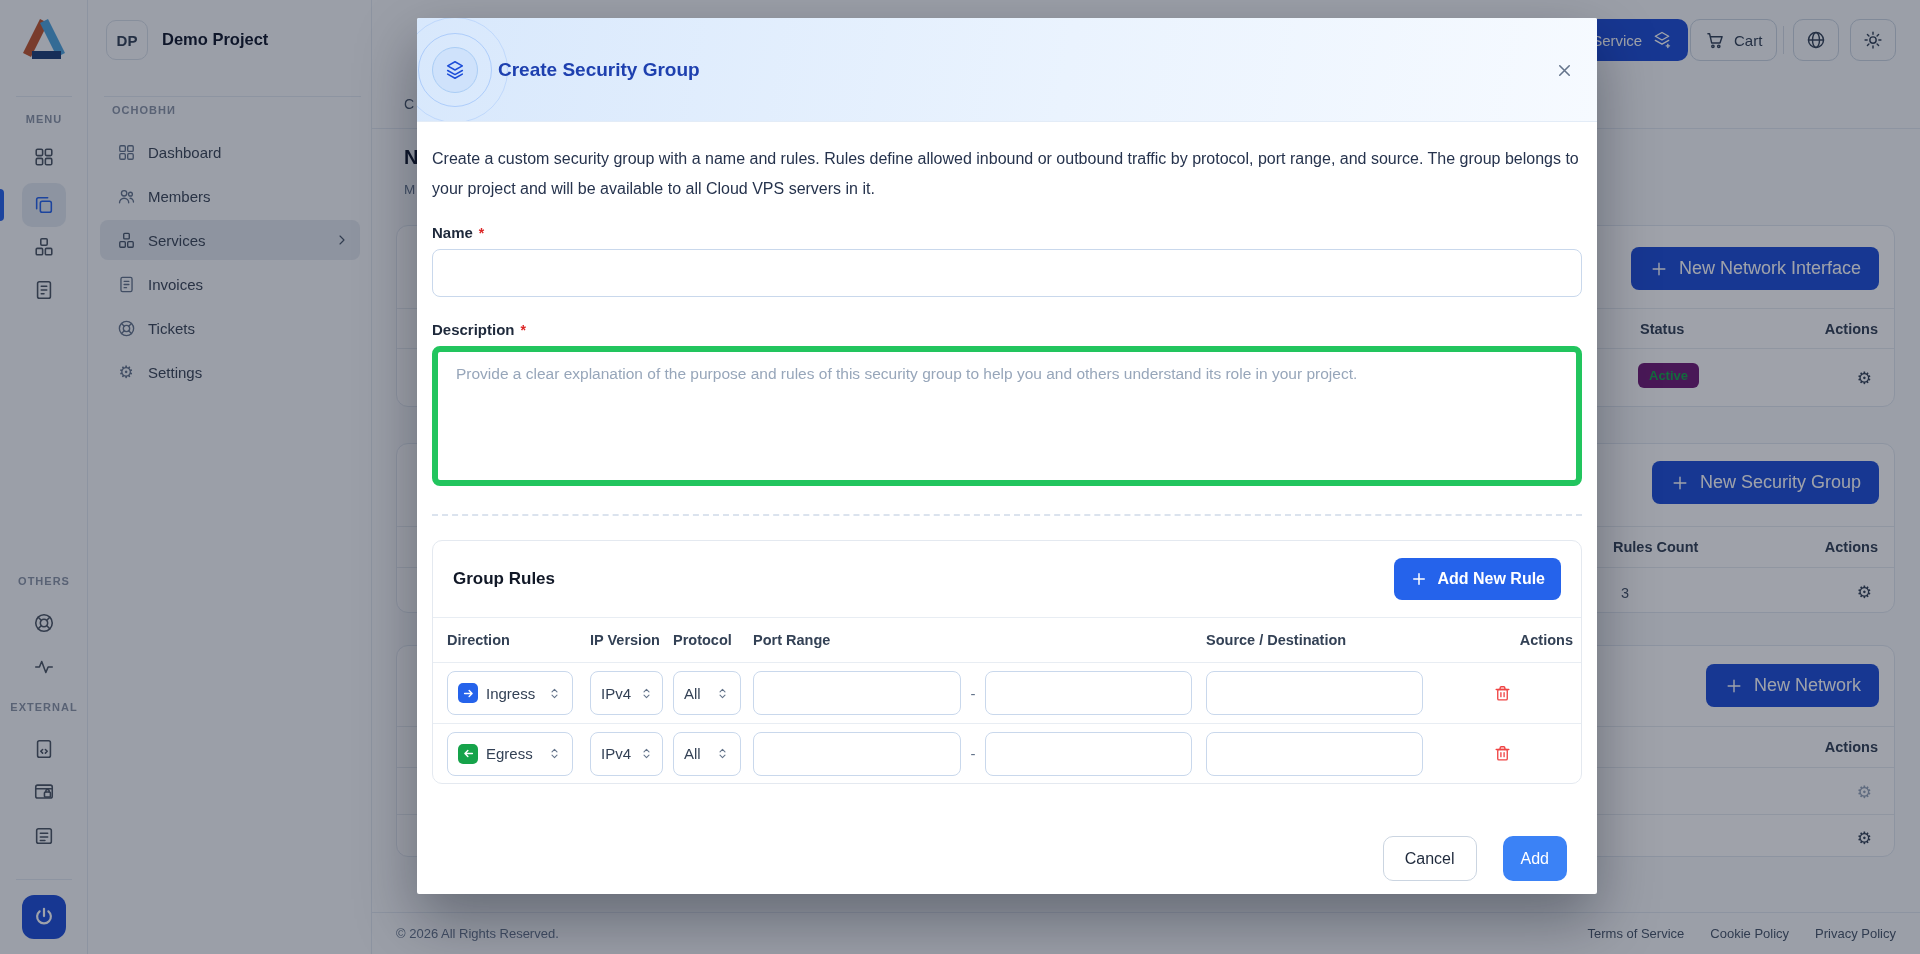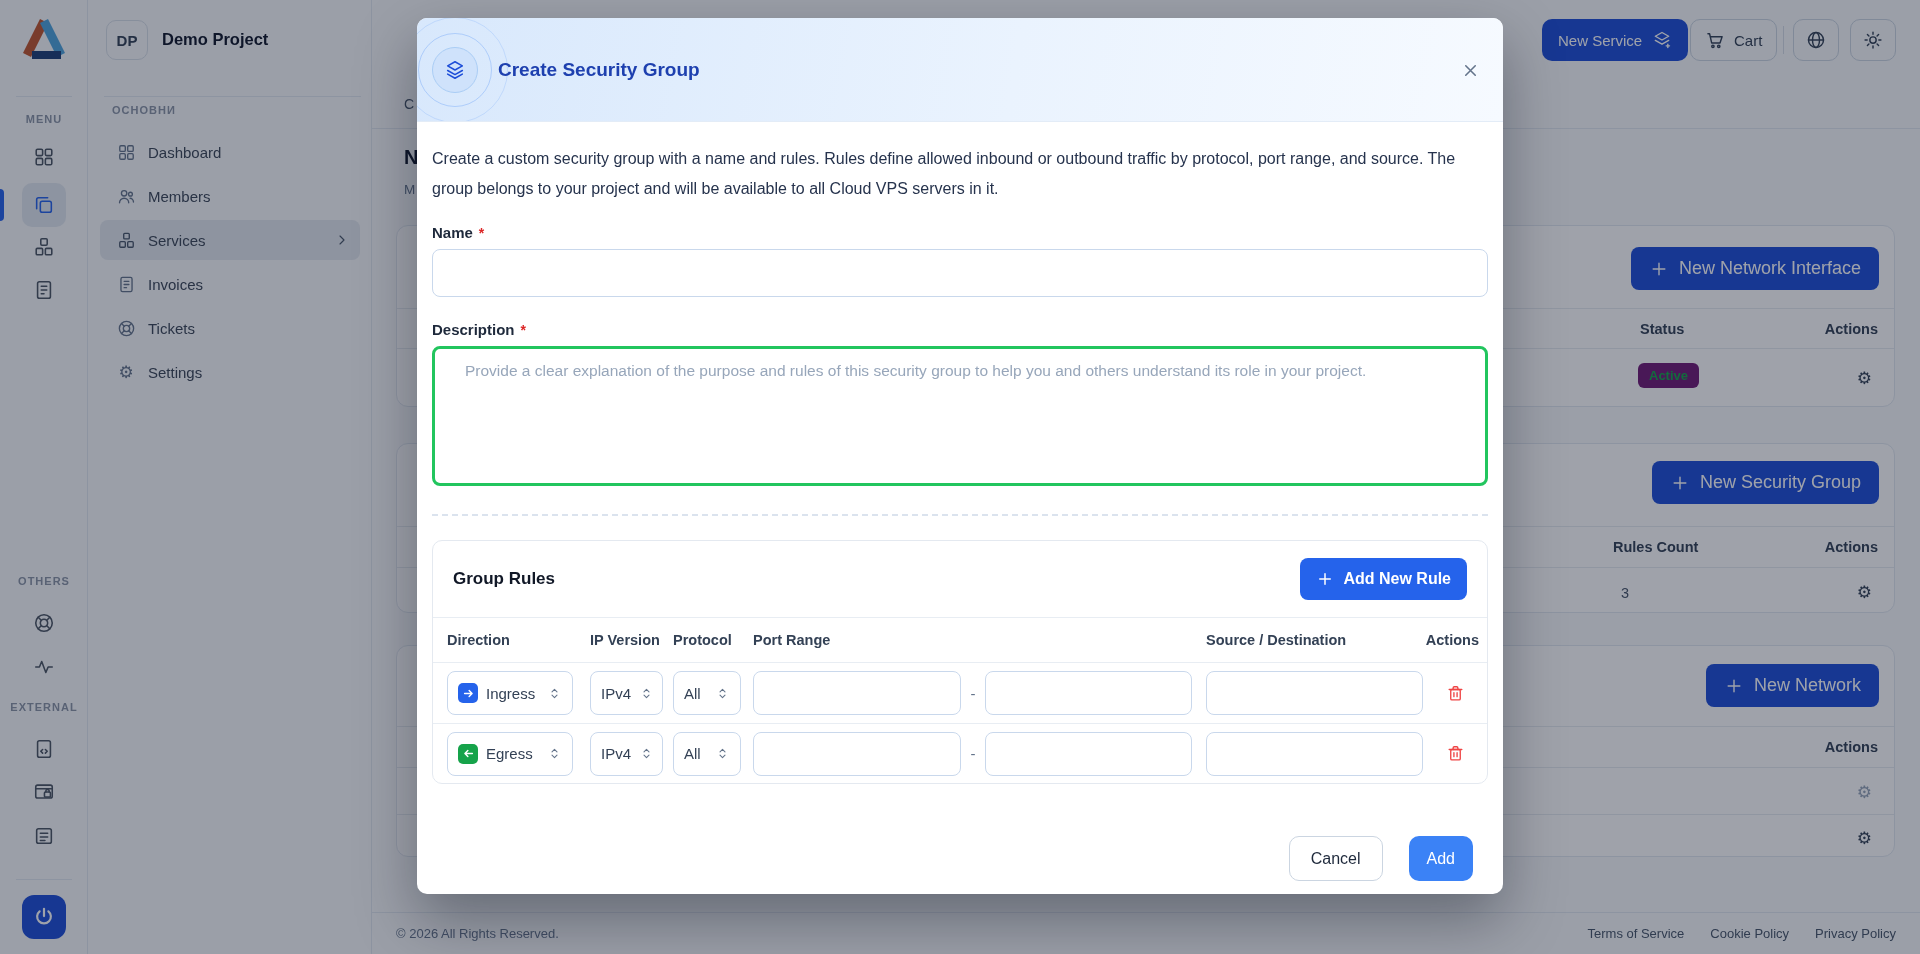--- a/index.html
+++ b/index.html
@@ -52,35 +52,35 @@
   .gear.muted { color:#94a3b8; }
   .row-div { position:absolute; left:0; right:0; border-top:1px solid #e7ebf0; }
 
   .footerbar { position:absolute; left:0; right:0; top:912px; height:42px; border-top:1px solid #e2e8f0; background:#f8fafc; display:flex; align-items:center; justify-content:space-between; padding:0 24px; }
   .copyright { font-size:13px; color:#64748b; }
   .flinks { display:flex; gap:26px; }
   .flinks a { font-size:13px; color:#475569; text-decoration:none; cursor:pointer; }
 
   
   .overlay { position:absolute; inset:0; background:rgba(15,23,42,0.40); z-index:50; }
-  .modal { position:absolute; left:417px; top:18px; width:1086px; height:876px; background:#fff; border-radius:10px; box-shadow:0 25px 60px rgba(2,8,23,.35); z-index:60; display:flex; flex-direction:column; overflow:hidden; }
+  .modal { position:absolute; left:417px; top:18px; width:1180px; height:876px; background:#fff; border-radius:2px; box-shadow:0 25px 60px rgba(2,8,23,.35); z-index:60; display:flex; flex-direction:column; overflow:hidden; }
   .m-head { position:relative; height:104px; flex:none; background:linear-gradient(100deg,#d8e8fc 0%,#eaf3fe 55%,#f6faff 100%); border-bottom:1px solid #e3ecf7; overflow:hidden; }
   .ring { position:absolute; border-radius:50%; }
   .ring1 { left:1px; top:15px; width:74px; height:74px; border:1px solid rgba(59,130,246,.28); }
   .ring2 { left:-15px; top:-1px; width:106px; height:106px; border:1px solid rgba(59,130,246,.16); }
   .m-badge { position:absolute; left:15px; top:29px; width:46px; height:46px; border-radius:50%; background:#cfe2fb; border:1px solid #aacdf5; display:flex; align-items:center; justify-content:center; color:#1d4ed8; }
   .m-title { position:absolute; left:81px; top:41px; font-size:19px; font-weight:700; color:#1e40af; }
   .m-close { position:absolute; right:18px; top:37px; width:30px; height:30px; display:flex; align-items:center; justify-content:center; color:#64748b; cursor:pointer; background:none; border:none; }
   .m-body { padding:0 15px; flex:1; }
   .m-intro { margin-top:22px; font-size:16px; line-height:30px; color:#26334d; }
   .field-label { margin-top:20px; font-size:15px; font-weight:600; color:#1e293b; }
   .field-label .req { color:#dc2626; margin-left:6px; font-size:14px; }
   .field-label.desc { margin-top:24px; }
   .text-input { margin-top:8px; width:100%; height:48px; border:1px solid #c9d8ec; border-radius:8px; background:#fff; padding:0 14px; font-size:15.5px; color:#334155; outline:none; }
-  textarea.area { margin-top:8px; width:100%; height:140px; border:3px solid #22c55e; border-radius:8px; padding:13px 30px; font-size:15.5px; color:#334155; resize:none; outline:none; }
+  textarea.area { margin-top:8px; width:100%; height:140px; border:6px solid #22c55e; border-radius:8px; padding:13px 18px; font-size:15.5px; color:#334155; resize:none; outline:none; }
   textarea.area::placeholder, .text-input::placeholder { color:#97a6ba; }
   .dashed { margin-top:24px; border-top:2px dashed #dbe3ee; }
   .rules-card { margin-top:24px; border:1px solid #e4e9f0; border-radius:10px; overflow:hidden; }
   .rules-head { display:flex; align-items:center; justify-content:space-between; padding:17px 20px; }
   .rules-title { font-size:17px; font-weight:700; color:#111827; }
   .add-rule-btn { height:42px; padding:0 16px; background:#2563eb; border:none; border-radius:8px; color:#fff; display:flex; align-items:center; gap:9px; font-size:16px; font-weight:600; cursor:pointer; }
   .rules-thead { display:flex; align-items:center; height:46px; border-top:1px solid #e8edf3; border-bottom:1px solid #e8edf3; font-size:14.5px; font-weight:600; color:#334155; }
   .rrow { display:flex; align-items:center; height:60px; }
   .rrow + .rrow { border-top:1px solid #e8edf3; }
   .cell-dir { margin-left:14px; width:126px; }

